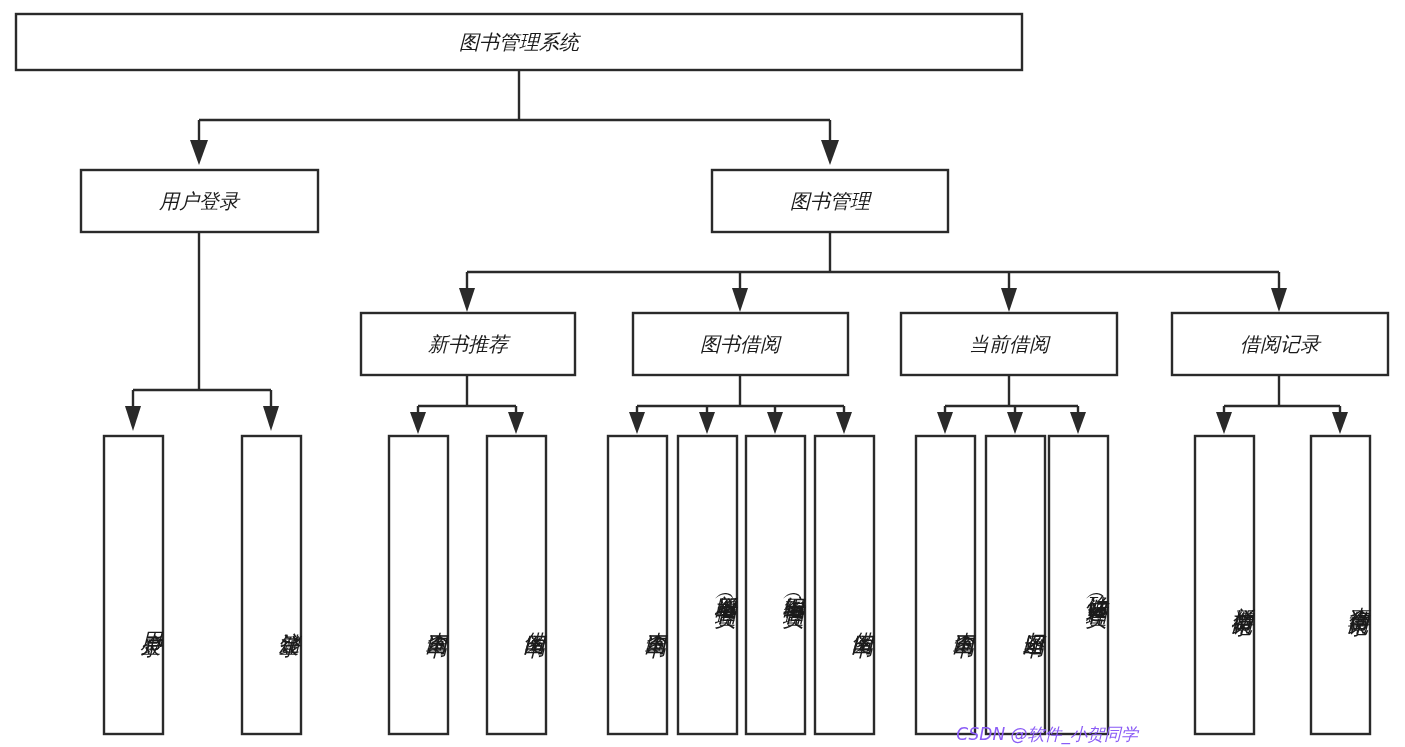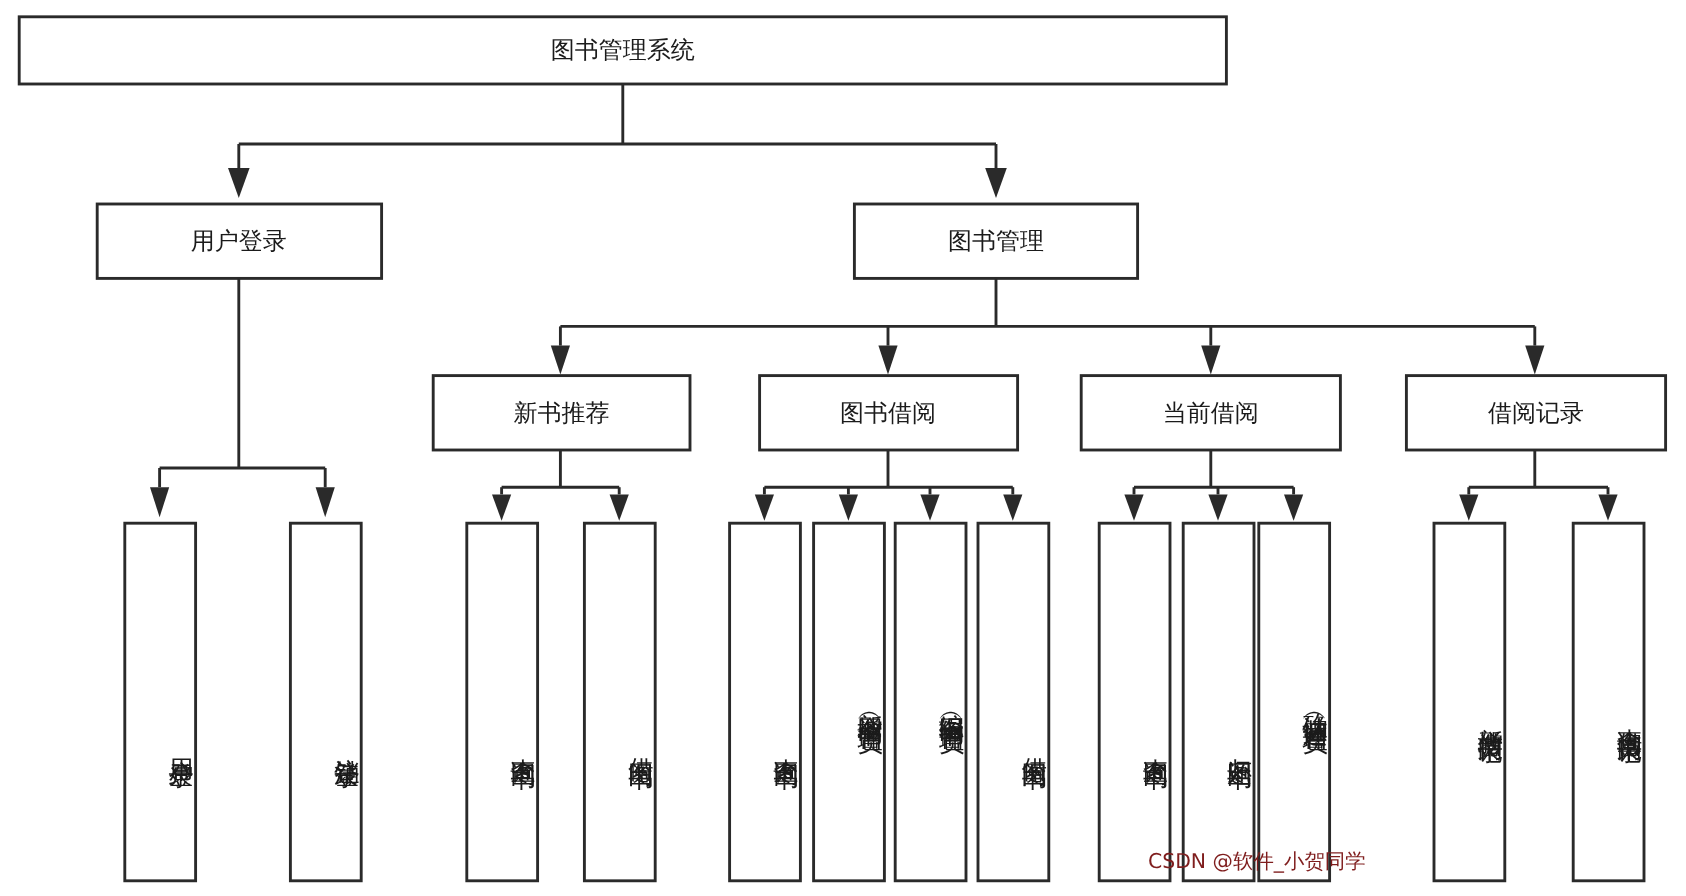--- a/index.html
+++ b/index.html
@@ -11,20 +11,21 @@
     width: 1405px;
     height: 747px;
     font-family: "DejaVu Sans", "Liberation Sans", sans-serif;
     overflow: hidden;
   }
   #diagram-root {
     position: relative;
     width: 1146px;
     height: 747px;
     background: #ffffff;
+    font-style: italic;
   }
   svg.diagram-canvas {
     position: absolute;
     top: 0;
     left: 0;
     width: 1405px;
     height: 747px;
   }
   .node-box {
     fill: #ffffff;
@@ -59,24 +60,24 @@
     letter-spacing: 2px;
     display: flex;
     align-items: flex-start;
     justify-content: center;
     white-space: nowrap;
     user-select: none;
   }
   .watermark {
     position: absolute;
     right: 8px;
-    bottom: 18px;
+    bottom: 1px;
     font-family: "DejaVu Sans", "Liberation Sans", sans-serif;
     font-size: 17px;
-    color: #7f1d1d;
+    color: #8b5cf6;
     white-space: nowrap;
     user-select: none;
   }
 </style>
 </head>
 <body>
 
 <div id="diagram-root">
 
   <svg class="diagram-canvas" viewBox="0 0 1405 747">

